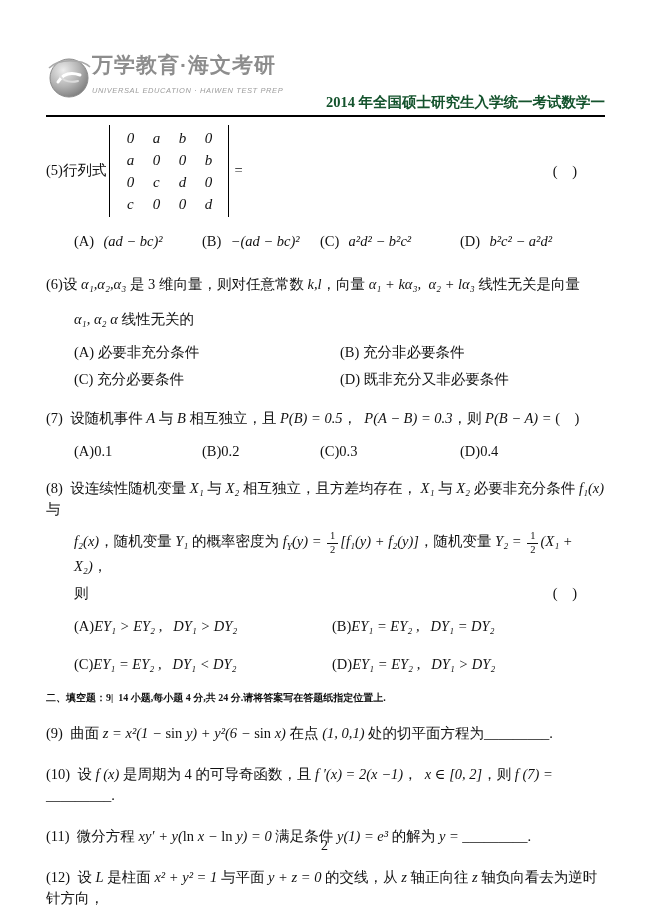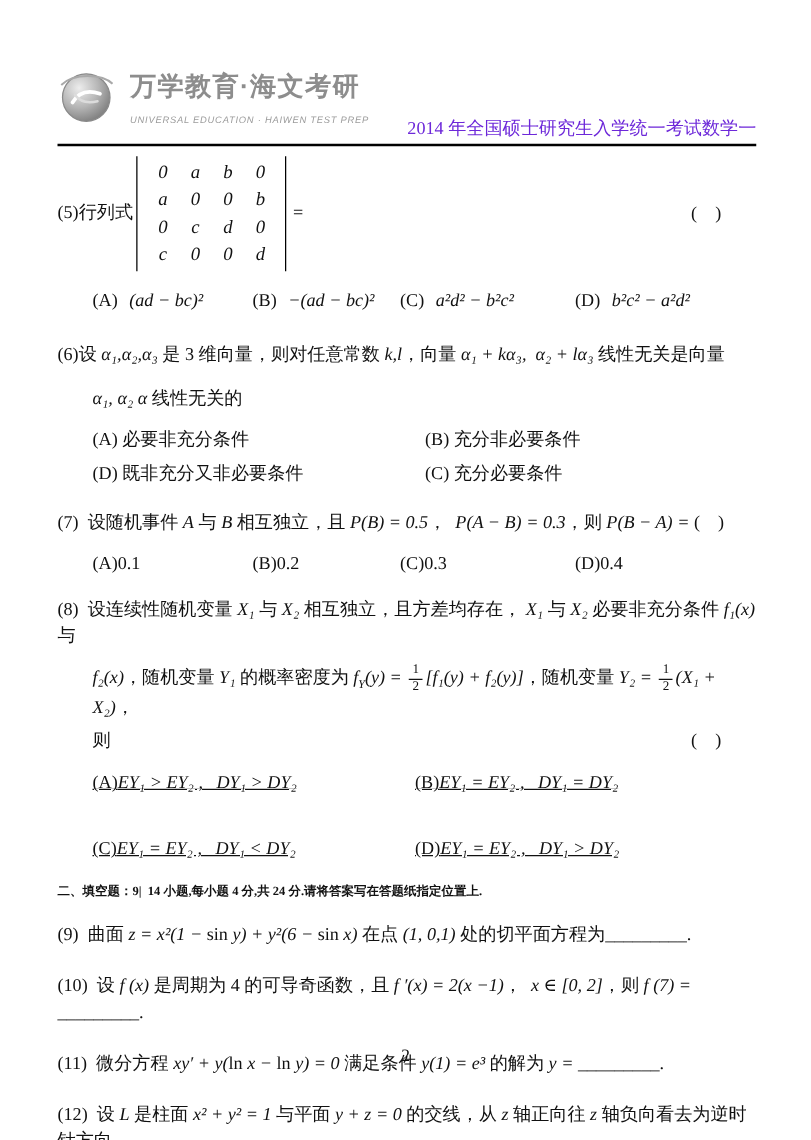--- a/index.html
+++ b/index.html
@@ -3,26 +3,26 @@
 <meta charset="utf-8">
 <style>
   html,body{margin:0;padding:0;background:#ffffff;}
   body{width:649px;height:912px;overflow:hidden;color:#111;
        font-family:"Liberation Serif","DejaVu Serif",serif;}
   .page{position:relative;box-sizing:border-box;width:649px;height:912px;
         padding:54px 44px 0 46px;background:#fff;}
 
   
   .header{position:relative;height:58px;}
-  .logo{display:flex;align-items:flex-end;gap:12px;}
+  .logo{display:flex;align-items:flex-start;gap:0;}
   .brand-cn{font-family:"Liberation Sans","DejaVu Sans",sans-serif;font-weight:bold;
             font-size:21px;color:#8d8d8d;letter-spacing:1px;line-height:1.05;}
   .brand-en{font-family:"Liberation Sans","DejaVu Sans",sans-serif;font-style:italic;
             font-size:7.5px;color:#9c9c9c;letter-spacing:.6px;margin-top:10px;}
-  .exam-title{position:absolute;right:0;bottom:0;font-weight:normal;font-size:14.5px;color:#6d28d9;}
+  .exam-title{position:absolute;right:0;bottom:0;font-weight:bold;font-size:14.5px;color:#14532d;}
   .hr{border-bottom:2px solid #000;margin-top:3px;}
 
   
   .line{font-size:14.5px;line-height:1.45;}
   .line span, .line sub{white-space:pre-wrap;}
   .math{font-style:italic;font-family:"Liberation Serif","DejaVu Serif",serif;}
   sub{font-size:.65em;}
   .indent{padding-left:28px;}
 
   
@@ -37,22 +37,22 @@
        border-left:1.6px solid #000;border-right:1.6px solid #000;
        padding:3px 7px;margin-left:3px;margin-right:5px;}
   .det span{text-align:center;font-style:italic;font-size:15px;line-height:20px;}
   .bracket{white-space:pre;margin-left:auto;margin-right:28px;font-size:14.5px;}
 
   .opts4{display:grid;grid-template-columns:128px 118px 140px auto;
          padding-left:28px;margin-top:14px;font-size:14.5px;}
   .opts4 .line{display:flex;gap:2px;}
   .opts2{display:grid;grid-template-columns:266px auto;row-gap:6px;
          padding-left:28px;margin-top:12px;font-size:14.5px;}
-  .opts2g{display:grid;grid-template-columns:258px auto;row-gap:32px;
-          padding-left:28px;margin-top:12px;font-size:14.5px;text-decoration:underline;}
+  .opts2g{display:grid;grid-template-columns:258px auto;row-gap:17px;
+          padding-left:28px;margin-top:12px;font-size:14.5px;}
 
   .mt16{margin-top:16px;} .mt18{margin-top:18px;} .mt20{margin-top:20px;}
   .mt22{margin-top:22px;} .mt12{margin-top:12px;} .mt14{margin-top:14px;}
   .mt10{margin-top:10px;} .mt6{margin-top:6px;}
 
   .sec-header{font-weight:bold;font-size:10px;margin-top:16px;white-space:pre-wrap;}
   .flexline{display:flex;justify-content:space-between;}
   .page-number{position:absolute;left:0;bottom:58px;width:100%;text-align:center;
                font-size:14px;}
 </style>
@@ -125,22 +125,22 @@
         <span>(D)  </span>
         <span class="math">b²c² − a²d²</span>
       </span>
   </div>
 
   <div class="line mt22"><span>(6)设 </span><span class="math">α₁,α₂,α₃</span><span> 是 3 维向量，则对任意常数 </span><span class="math">k,l</span><span>，向量 </span><span class="math">α₁ + kα₃,  α₂ + lα₃</span><span> 线性无关是向量</span></div>
   <div class="line mt14 indent"><span class="math">α₁, α₂ α</span><span> 线性无关的</span></div>
   <div class="opts2">
     <span class="line">(A)  必要非充分条件</span>
     <span class="line">(B)  充分非必要条件</span>
+    <span class="line">(C)  充分必要条件</span>
     <span class="line">(D)  既非充分又非必要条件</span>
-    <span class="line">(C)  充分必要条件</span>
   </div>
 
   <div class="line mt18"><span>(7)  设随机事件 </span><span class="math">A</span><span> 与 </span><span class="math">B</span><span> 相互独立，且 </span><span class="math">P(B) = 0.5</span><span>，  </span><span class="math">P(A − B) = 0.3</span><span>，则 </span><span class="math">P(B − A) = </span><span>(    )</span></div>
   <div class="opts4 mt12">
     <span class="line">(A)0.1</span>
     <span class="line">(B)0.2</span>
     <span class="line">(C)0.3</span>
     <span class="line">(D)0.4</span>
   </div>
 

